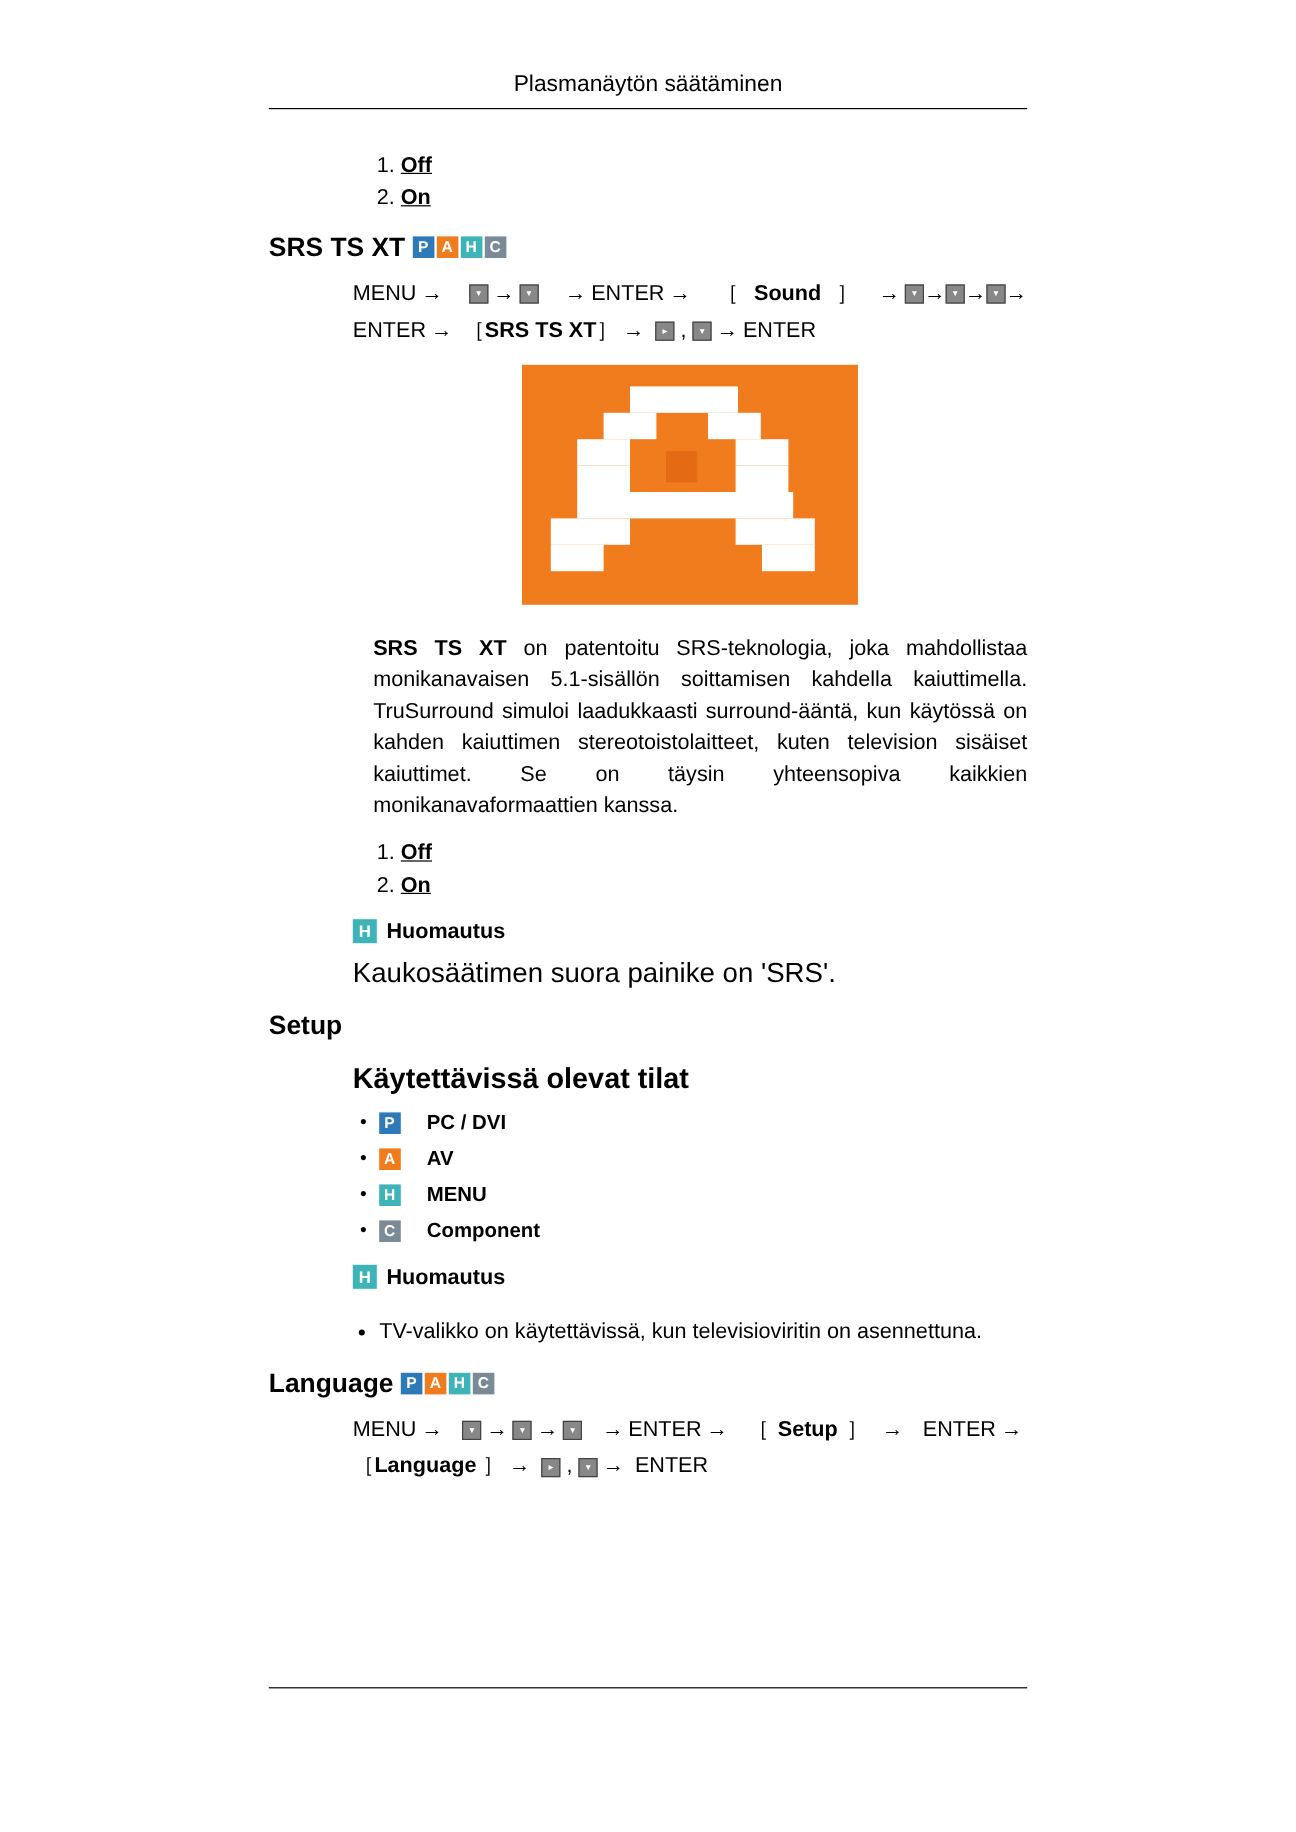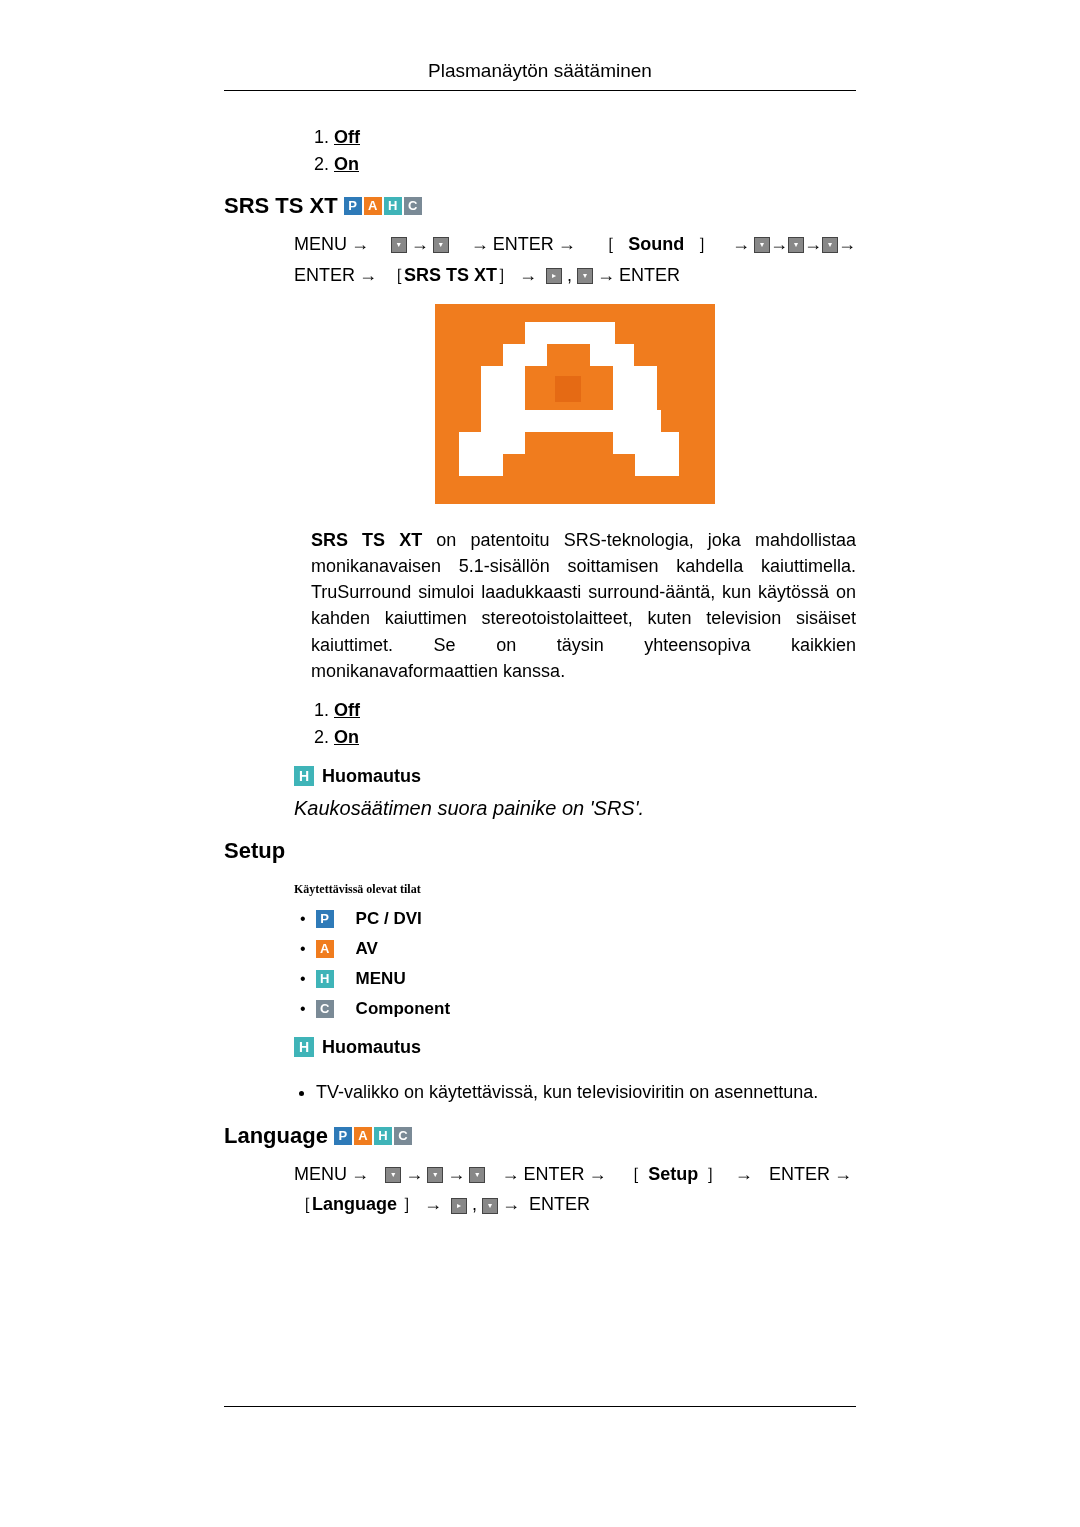--- a/index.html
+++ b/index.html
@@ -40,24 +40,23 @@
   ol li .bold { font-weight: bold; }
   h2.section {
     font-size: 22px;
     font-weight: bold;
     margin: 18px 0 10px -70px;
     display: flex;
     align-items: center;
     gap: 6px;
   }
   h3.sub {
-    font-size: 12px;
+    font-size: 24px;
     font-weight: bold;
     margin: 18px 0 12px 0;
-    font-family: Liberation Serif, serif;
   }
   .badge {
     display: inline-flex;
     align-items: center;
     justify-content: center;
     width: 18px;
     height: 18px;
     color: #fff;
     font-size: 13px;
     font-weight: bold;
@@ -128,22 +127,21 @@
     align-items: center;
     gap: 10px;
   }
   ul.bullets li::before {
     content: "•";
     font-size: 16px;
   }
   .mode-label { font-weight: bold; font-size: 17px; padding-left: 12px; }
   .plain-note {
     margin: 6px 0;
-    font-size: 20px;
-    font-style: italic;
+    font-size: 23px;
   }
   ul.text-bul {
     list-style: disc;
     padding-left: 22px;
     margin: 24px 0 20px 0;
   }
   ul.text-bul li { margin: 6px 0; }
   .footer-rule {
     position: absolute;
     left: 140px;

